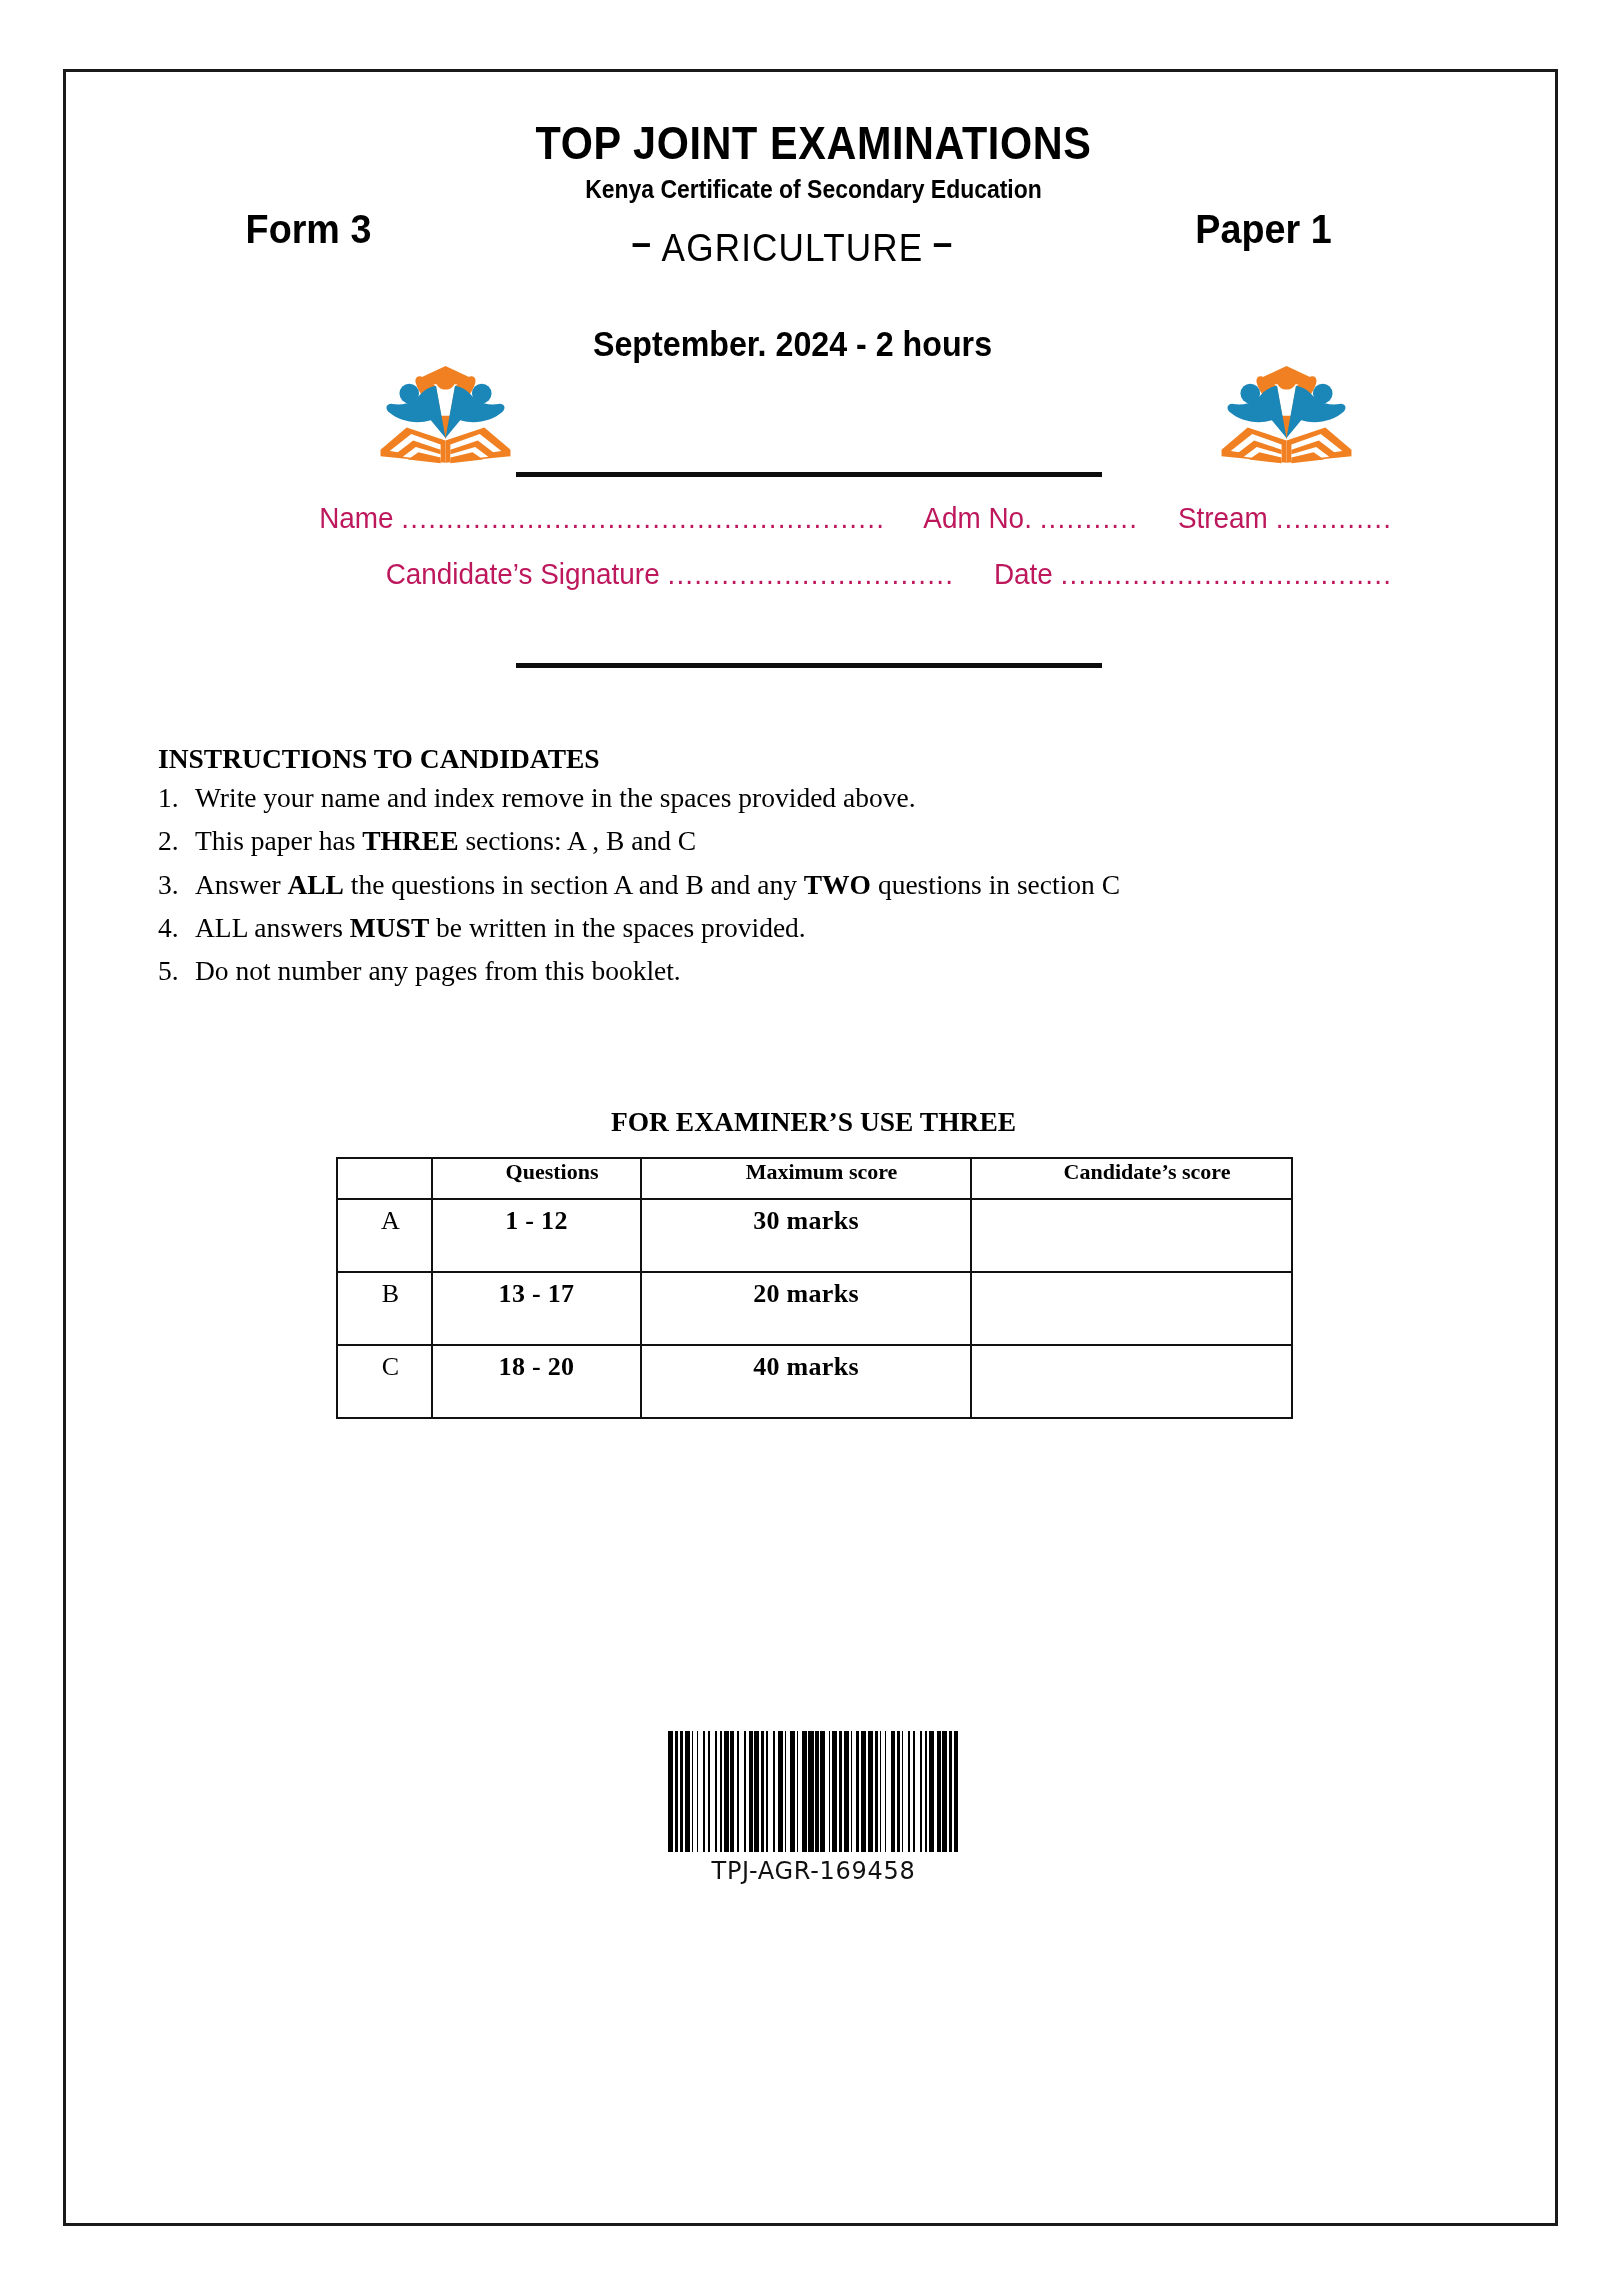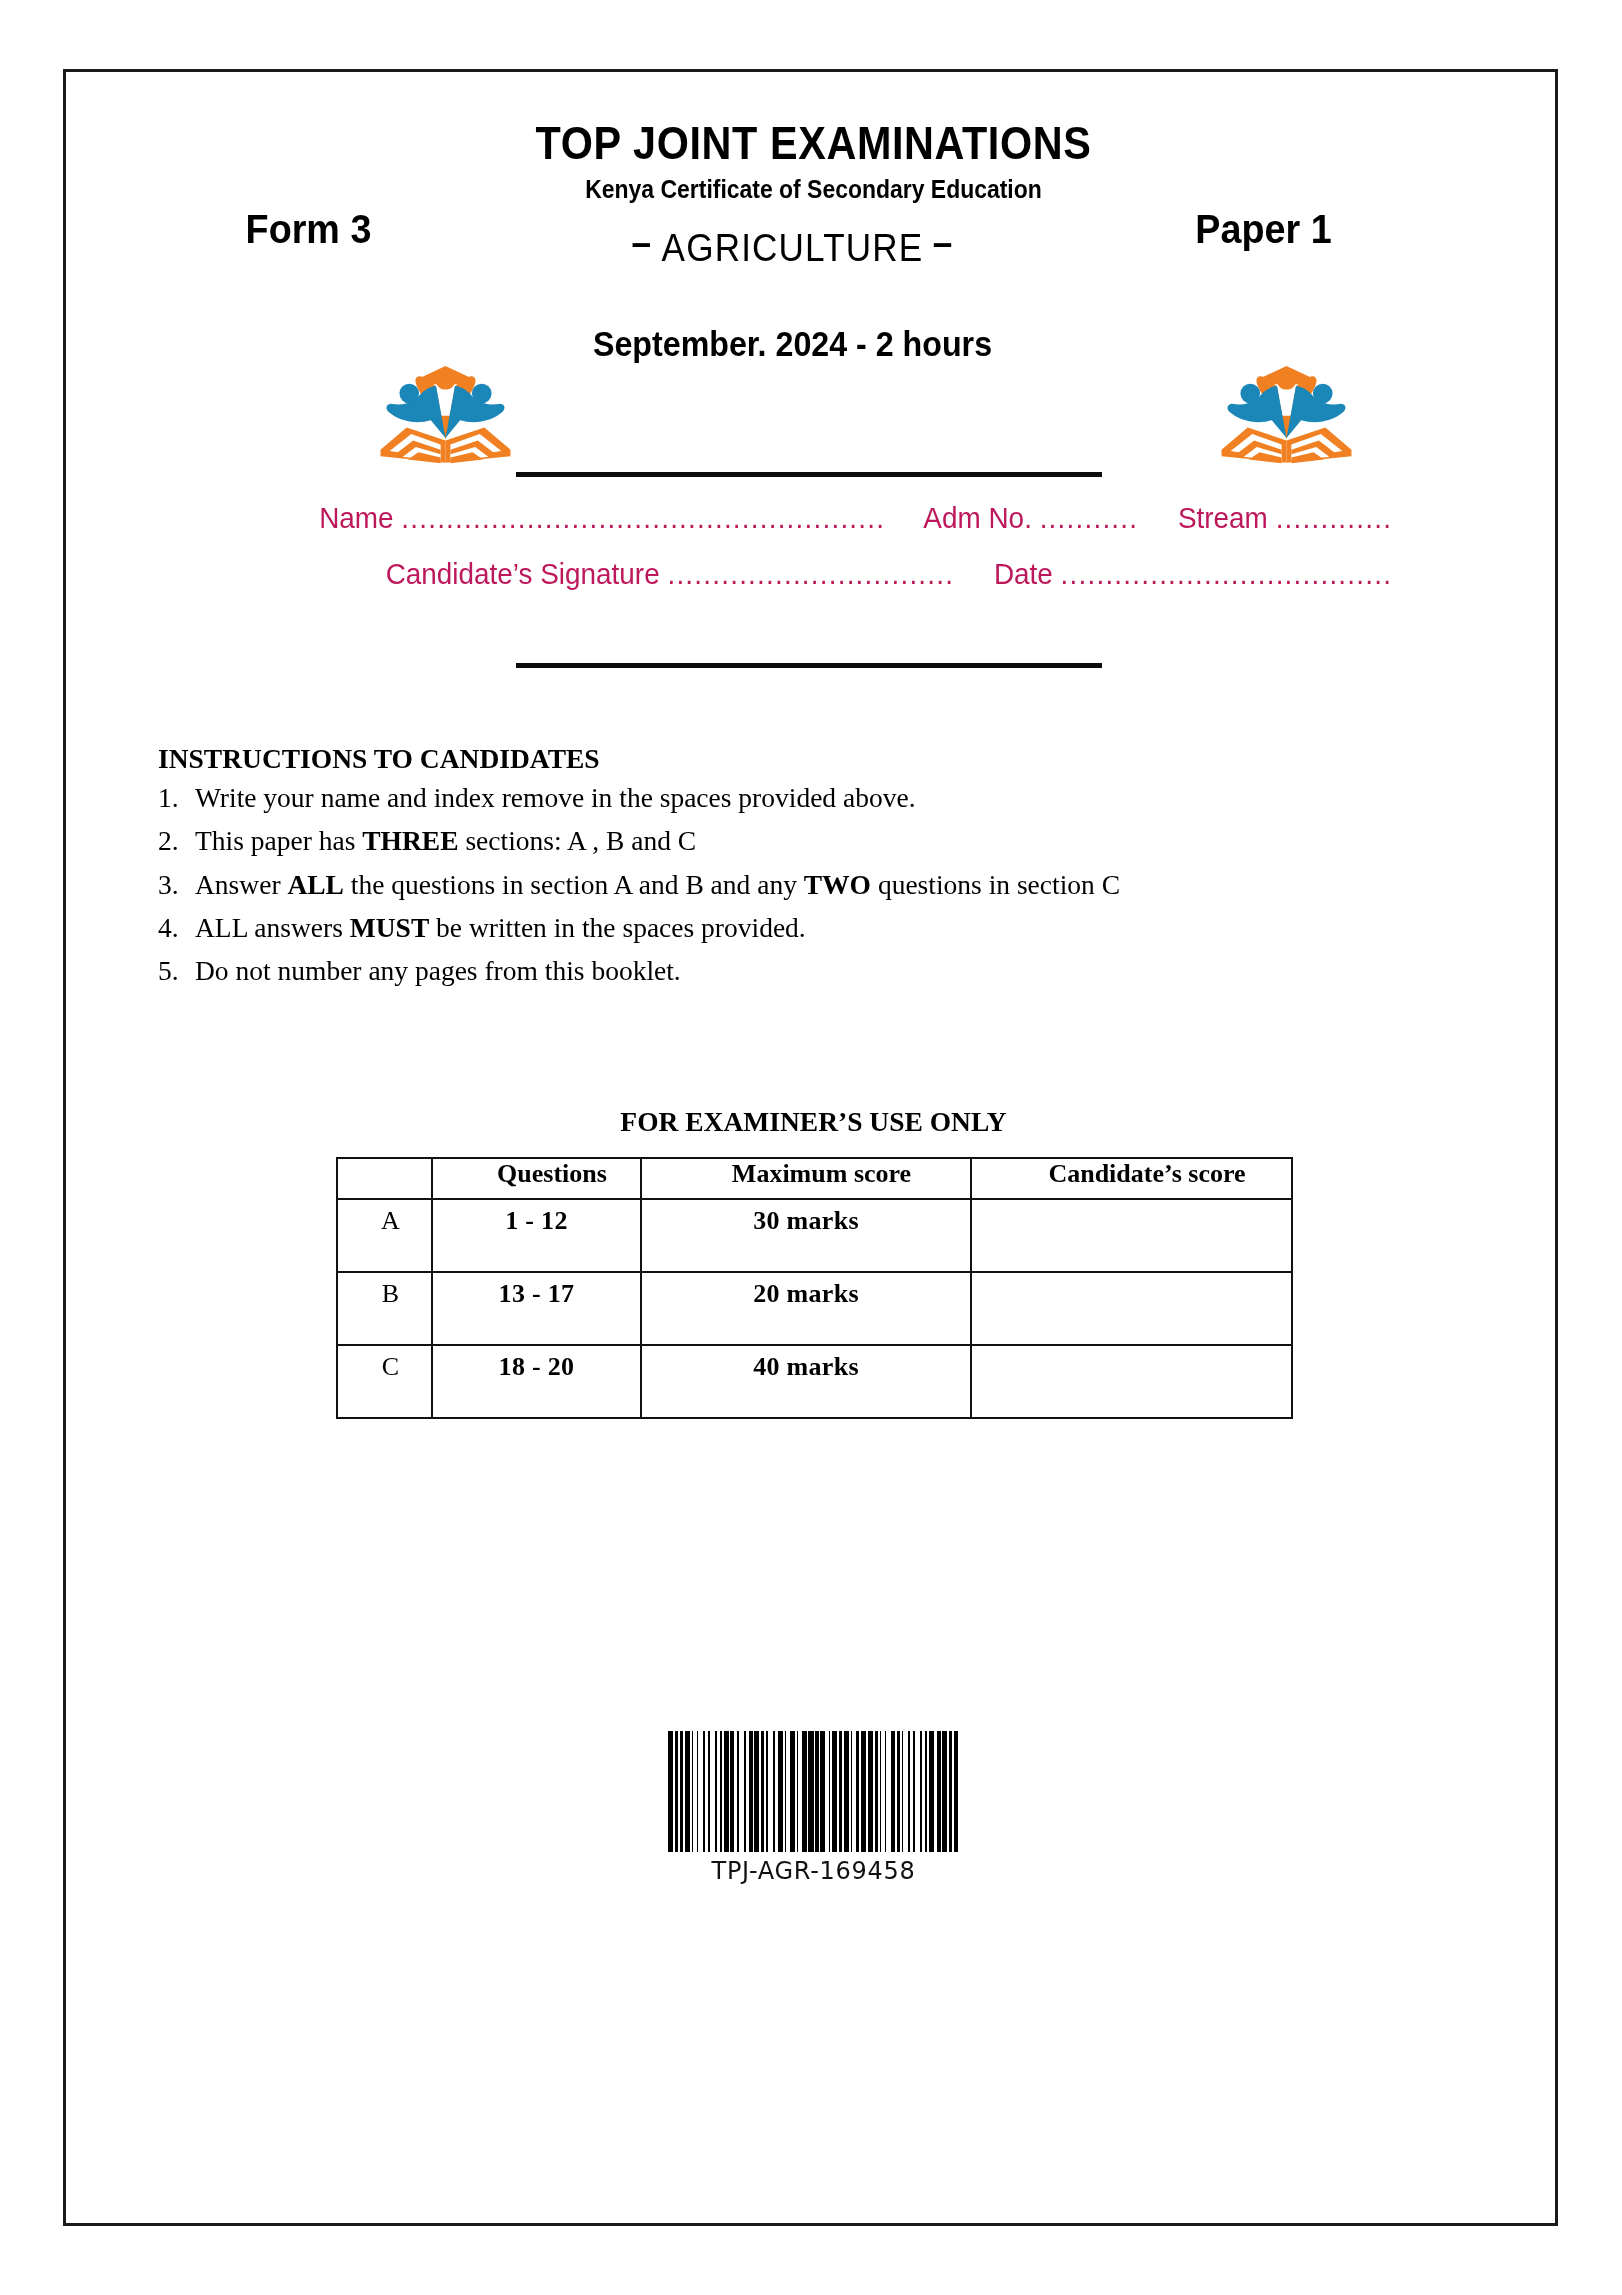--- a/index.html
+++ b/index.html
@@ -210,21 +210,21 @@
     font-family: "Liberation Serif", serif;
     color: #000;
   }
   #examiner-table td, #examiner-table th {
     border: 2px solid #111;
     padding: 0;
     vertical-align: top;
     text-align: center;
   }
   #examiner-table th {
-    font-size: 26px;
+    font-size: 22px;
     font-weight: bold;
     height: 35px;
     padding-bottom: 3.9px;
     padding-left: 31px;
   }
   .col-sec  { width: 95px; }
   .col-q    { width: 209px; }
   .col-max  { width: 330px; }
   .col-cand { width: 321px; }
 
@@ -392,21 +392,21 @@
           <span class="instr-num">4.</span>
           <span class="instr-text"><span>ALL answers </span><b>MUST</b><span> be written in the spaces provided.</span></span>
         </div>
         <div class="instr-item">
           <span class="instr-num">5.</span>
           <span class="instr-text"><span>Do not number any pages from this booklet.</span></span>
         </div>
       </div>
   </div>
 
-  <div id="examiner-title">FOR EXAMINER’S USE ONLY</div>
+  <div id="examiner-title">FOR EXAMINER’S USE THREE</div>
 
   <table id="examiner-table">
     <colgroup>
       <col class="col-sec">
         <col class="col-q">
         <col class="col-max">
         <col class="col-cand">
     </colgroup>
     <thead>
       <tr>

